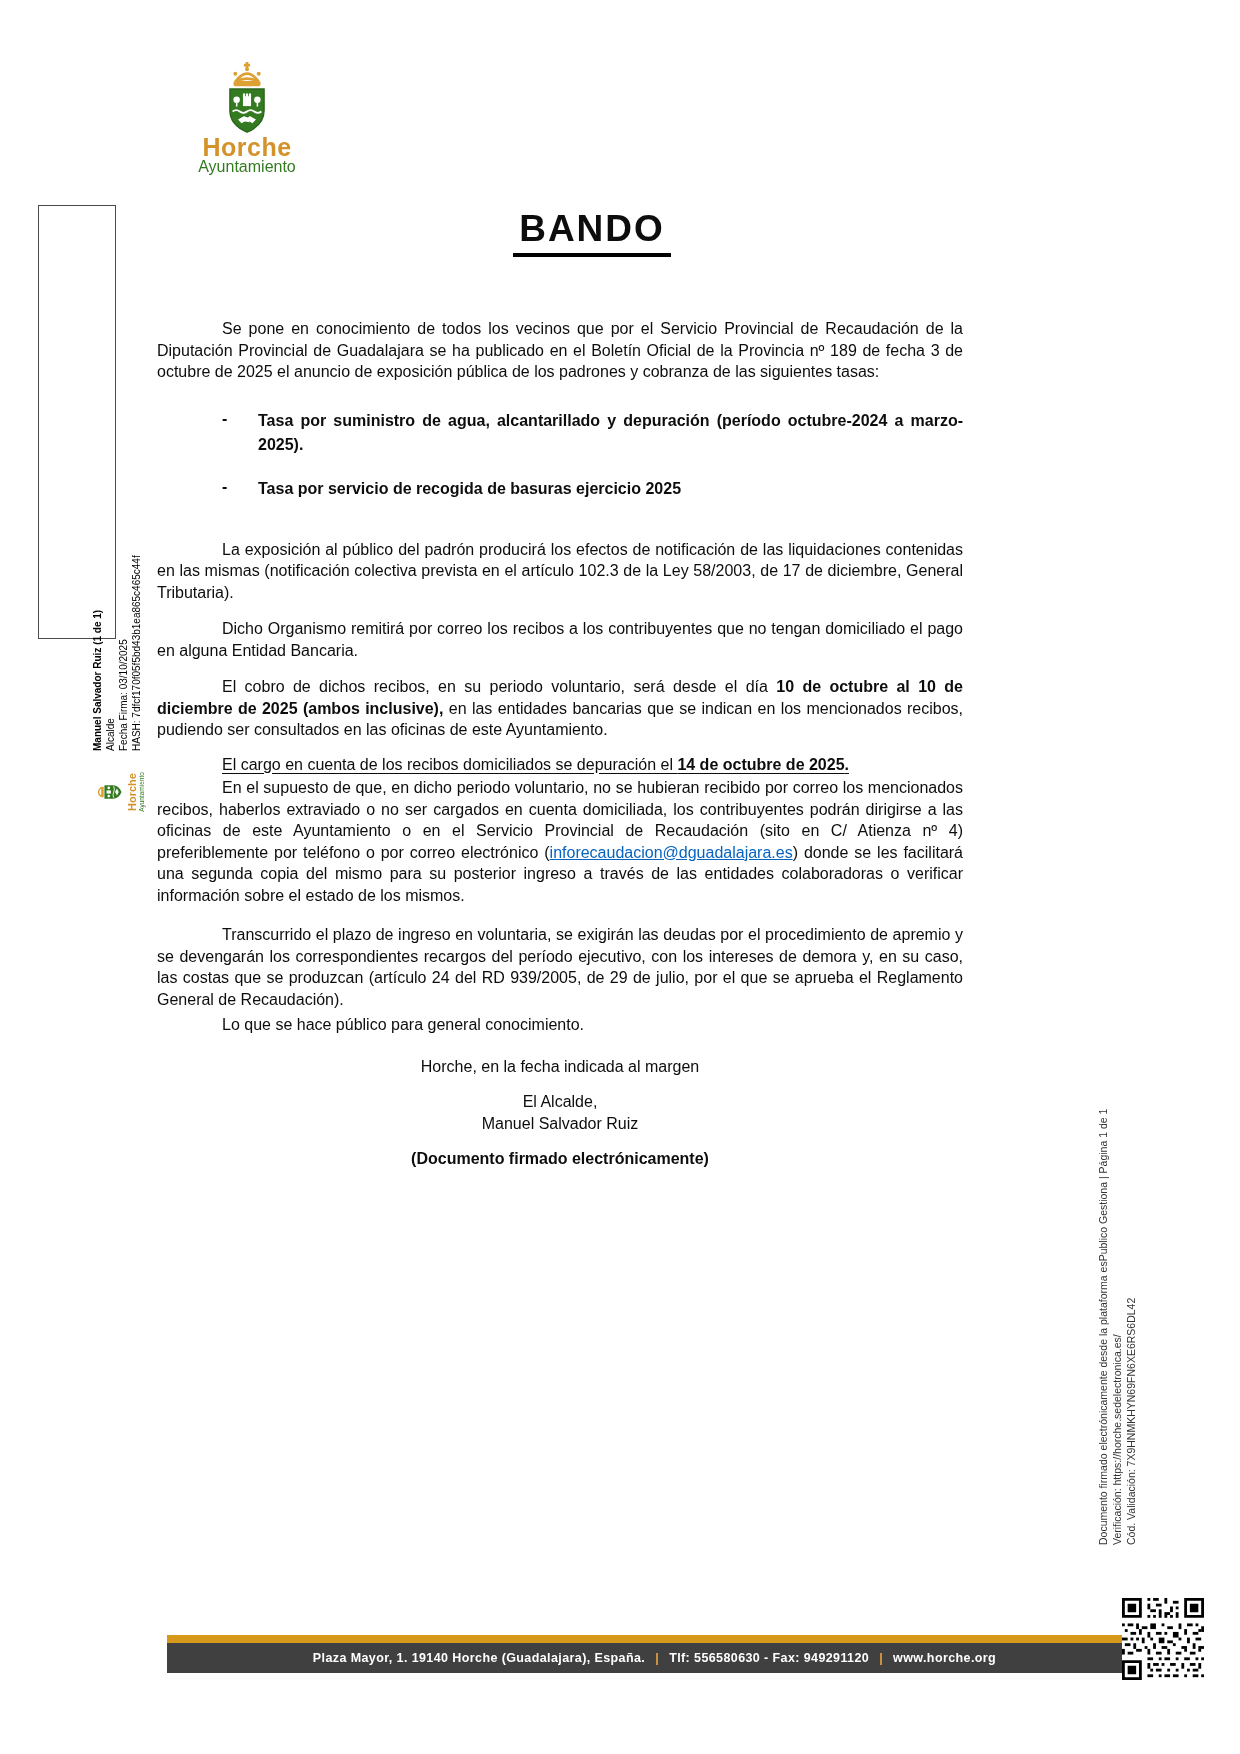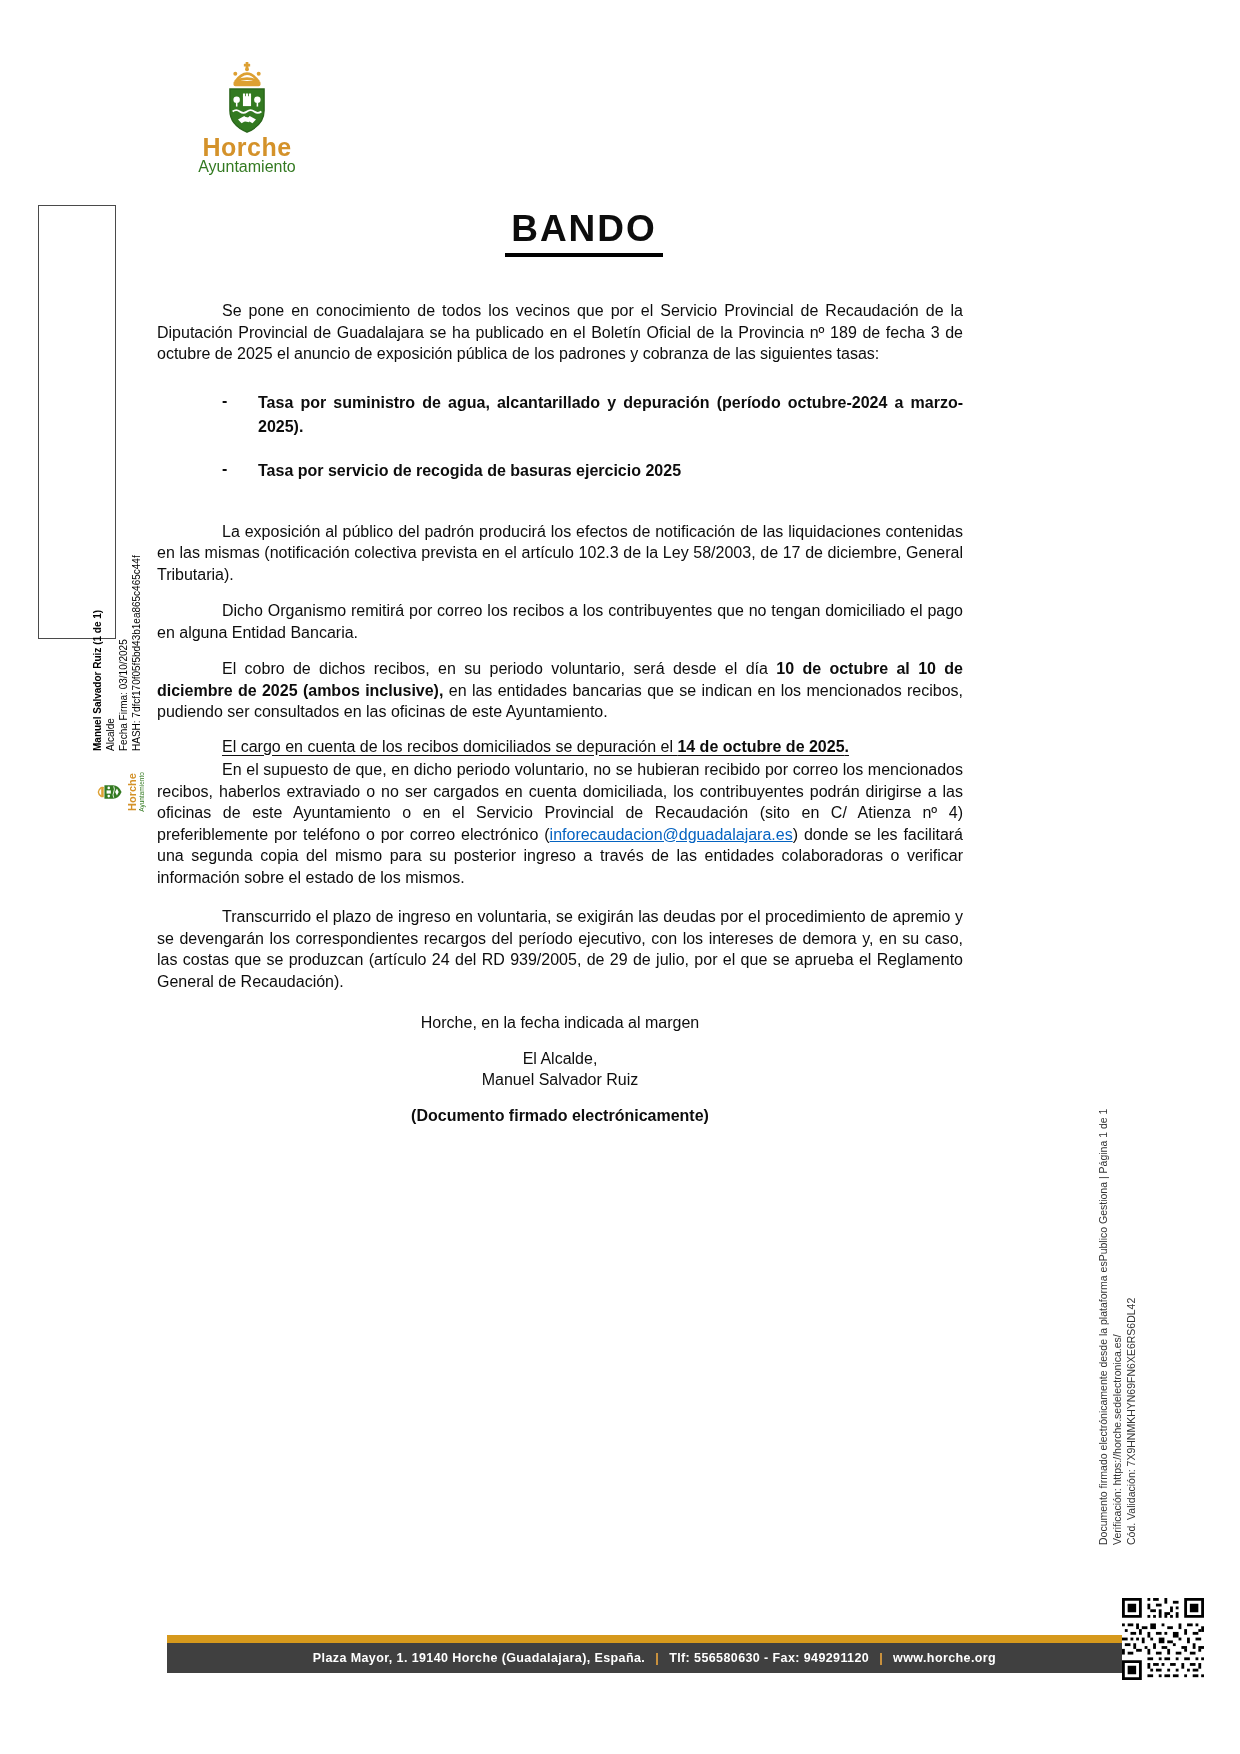--- a/index.html
+++ b/index.html
@@ -9,28 +9,28 @@
     font-family:"Liberation Sans", sans-serif; color:#0d0d0d;
   }
 
   
   .logo-block { position:absolute; left:185px; top:60px; width:124px; text-align:center; }
   .logo-block .crest { display:block; margin:0 auto; }
   .logo-name { font-size:25px; font-weight:bold; color:#d4922a; line-height:22px; letter-spacing:0.5px; }
   .logo-sub  { font-size:16px; color:#337a21; line-height:18px; }
 
   
-  .doc-title-wrap { position:absolute; left:149px; top:208px; width:870px; text-align:center; }
+  .doc-title-wrap { position:absolute; left:157px; top:208px; width:870px; text-align:center; }
   .doc-title {
     display:inline-block; font-size:37px; font-weight:bold; letter-spacing:2px;
     border-bottom:4px solid #000; padding:0 6px 3px 6px;
   }
 
   
-  .content { position:absolute; left:157px; top:0; width:806px; }
+  .content { position:absolute; left:157px; top:18px; width:806px; }
   .para { text-align:justify; font-size:16px; line-height:21.5px; text-indent:65px; margin:0; }
   .center { text-align:center; text-indent:0; }
   .bold { font-weight:bold; }
   .ul-line { text-decoration:underline; text-underline-offset:3px; }
   .email-link { color:#0563c1; text-decoration:underline; cursor:pointer; }
 
   .bullet { position:relative; padding-left:101px; text-align:justify;
             font-weight:bold; font-size:16px; line-height:24px; margin:0; }
   .bullet .marker { position:absolute; left:65px; top:-2px; font-weight:bold; }
 
@@ -133,20 +133,21 @@
     <p class="para mt-p2">La exposición al público del padrón producirá los efectos de notificación de las liquidaciones contenidas en las mismas (notificación colectiva prevista en el artículo 102.3 de la Ley 58/2003, de 17 de diciembre, General Tributaria).</p>
     <p class="para mt-p3">Dicho Organismo remitirá por correo los recibos a los contribuyentes que no tengan domiciliado el pago en alguna Entidad Bancaria.</p>
 
     <p class="para mt-p4"><span>El cobro de dichos recibos, en su periodo voluntario, será desde el día </span><span class="bold">10 de octubre al 10 de diciembre de 2025 (ambos inclusive),</span><span> en las entidades bancarias que se indican en los mencionados recibos, pudiendo ser consultados en las oficinas de este Ayuntamiento.</span></p>
 
     <p class="para mt-p5"><span class="ul-line">El cargo en cuenta de los recibos domiciliados se depuración el </span><span class="bold ul-line">14 de octubre de 2025</span><span class="bold ul-line">.</span></p>
 
     <p class="para mt-p6"><span>En el supuesto de que, en dicho periodo voluntario, no se hubieran recibido por correo los mencionados recibos, haberlos extraviado o no ser cargados en cuenta domiciliada, los contribuyentes podrán dirigirse a las oficinas de este Ayuntamiento o en el Servicio Provincial de Recaudación (sito en C/ Atienza nº 4) preferiblemente por teléfono o por correo electrónico (</span><a class="email-link">inforecaudacion@dguadalajara.es</a><span>) donde se les facilitará una segunda copia del mismo para su posterior ingreso a través de las entidades colaboradoras o verificar información sobre el estado de los mismos.</span></p>
 
     <p class="para mt-p7">Transcurrido el plazo de ingreso en voluntaria, se exigirán las deudas por el procedimiento de apremio y se devengarán los correspondientes recargos del período ejecutivo, con los intereses de demora y, en su caso, las costas que se produzcan (artículo 24 del RD 939/2005, de 29 de julio, por el que se aprueba el Reglamento General de Recaudación).</p>
+    <p class="para mt-p8">Lo que se hace público para general conocimiento.</p>
 
     <p class="para center mt-place">Horche, en la fecha indicada al margen</p>
     <p class="para center mt-role">El Alcalde,</p>
     <p class="para center">Manuel Salvador Ruiz</p>
     <p class="para center bold mt-note">(Documento firmado electrónicamente)</p>
   </div>
 
   <div class="sig-box">
     <div class="sig-text">
       <div class="l1">Manuel Salvador Ruiz (1 de 1)</div>

